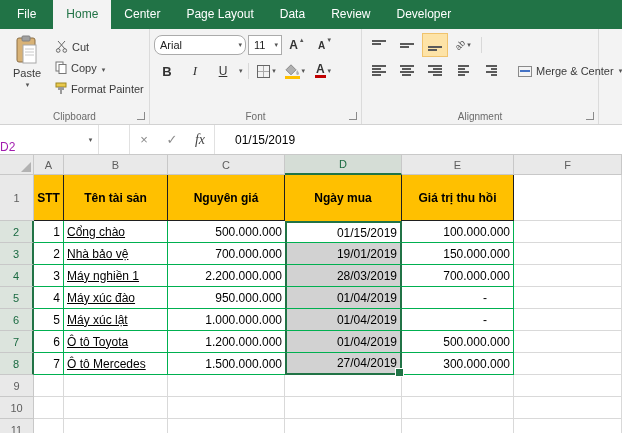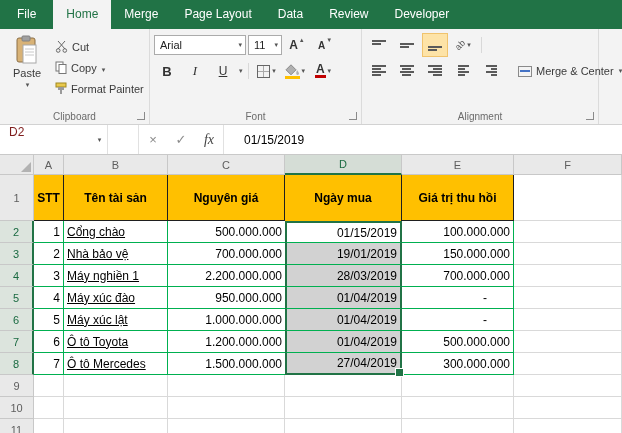--- a/index.html
+++ b/index.html
@@ -16,21 +16,21 @@
   .group{position:relative;padding:3px 4px 16px;border-right:1px solid #DBDBDB;box-sizing:border-box;}
   .glabel{position:absolute;bottom:2px;left:0;right:0;text-align:center;font-size:10px;color:#6B6B6B;}
   .launcher{position:absolute;bottom:4px;right:4px;width:7px;height:7px;border-right:1px solid #8A8A8A;border-bottom:1px solid #8A8A8A;}
   .g-clip{width:150px;}.g-font{width:212px;}.g-align{width:237px;}
   .g-body{display:flex;gap:5px;}
   .paste-btn{width:46px;display:flex;flex-direction:column;align-items:center;font-size:11px;color:#3B3B3B;padding-top:3px;gap:2px;}
   .clip-stack{display:flex;flex-direction:column;gap:3px;padding-top:3px;}
   .sbtn{display:flex;align-items:flex-end;gap:4px;font-size:11px;color:#3B3B3B;height:18px;white-space:nowrap;}
   .frow{display:flex;align-items:center;height:26px;gap:2px;}
   .combo{height:20px;box-sizing:border-box;background:#fff;border:1px solid #ABABAB;display:flex;align-items:center;justify-content:space-between;font-size:11px;color:#222;padding:0 3px 0 5px;}
-  .fname{width:92px;}.fsize{width:34px;}
+  .fname{width:92px;border-radius:8px;}.fsize{width:34px;}
   .ibtn{height:22px;min-width:20px;display:flex;align-items:center;justify-content:center;gap:1px;padding:0 2px;border:1px solid transparent;color:#333;}
   .ibtn.on{background:#FDE3A7;border-color:#F0C36D;}
   .tbtn{display:flex;align-items:center;gap:4px;font-size:11px;color:#3B3B3B;padding:0 4px;height:22px;white-space:nowrap;}
   .bold{font-weight:bold;font-size:13px;}
   .italic{font-style:italic;font-family:"Liberation Serif",serif;font-size:13px;}
   .underl{text-decoration:underline;font-size:12px;}
   .dd{font-size:7px;color:#555;margin-left:1px;}
   .vsep{width:1px;height:16px;background:#D8D8D8;margin:0 3px;}
   .ga{font-size:12px;color:#333;font-weight:bold;}
   .ga.sm{font-size:10px;}
@@ -47,21 +47,21 @@
   .b-r{background-size:14px 2px,9px 2px,14px 2px,9px 2px;background-position:0 0,5px 3px,0 6px,5px 9px;}
   .b-t{background-size:14px 2px,9px 2px,0 0,0 0;background-position:0 1px,0 4px;}
   .b-m{background-size:14px 2px,9px 2px,0 0,0 0;background-position:0 4px,0 7px;}
   .b-b{background-size:14px 2px,9px 2px,0 0,0 0;background-position:0 7px,0 10px;}
   .bars.sm{width:11px;background-size:11px 2px,7px 2px,11px 2px,7px 2px;}
   .ico-merge{display:inline-block;width:14px;height:11px;box-sizing:border-box;border:1px solid #8A8A8A;background:linear-gradient(#4472C4,#4472C4) center/10px 2px no-repeat;}
   .tl{font-size:11px;color:#3B3B3B;}
 
   
   .fbar{height:30px;background:#fff;border-bottom:1px solid #C9C9C9;box-sizing:border-box;display:flex;align-items:stretch;}
-  .namebox{width:82px;display:flex;align-items:flex-start;padding-left:9px;font-size:12px;color:#7f1d1d;}
+  .namebox{width:82px;display:flex;align-items:flex-end;font-size:12px;color:#a21caf;}
   .nb-arrow{width:16px;display:flex;align-items:center;justify-content:center;border-right:1px solid #E1E1E1;}
   .fspace{width:30px;border-right:1px solid #E1E1E1;}
   .fbtn{width:28px;display:flex;align-items:center;justify-content:center;color:#8A8A8A;font-size:13px;}
   .fbtn.fx{font-style:italic;font-family:"Liberation Serif",serif;color:#444;font-size:14px;border-right:1px solid #E1E1E1;}
   .fval{flex:1;display:flex;align-items:center;padding-left:20px;font-size:12px;color:#000;}
 
   
   .grid{height:278px;overflow:hidden;background:#fff;}
   table{border-collapse:separate;border-spacing:0;table-layout:fixed;width:622px;}
   td{box-sizing:border-box;padding:0 3px;overflow:hidden;white-space:nowrap;font-size:12px;color:#000;vertical-align:middle;}
@@ -87,21 +87,21 @@
   .dash{padding-right:26px;}
 </style>
 </head>
 <body>
 
 <div class="app">
 
   <div class="tabbar">
     <div class="tab file">File</div>
     <div class="tab active">Home</div>
-    <div class="tab">Merge</div>
+    <div class="tab">Center</div>
     <div class="tab">Page Layout</div>
     <div class="tab">Data</div>
     <div class="tab">Review</div>
     <div class="tab">Developer</div>
   </div>
 
   <div class="ribbon">
 
     <div class="group g-clip">
       <div class="g-body">

